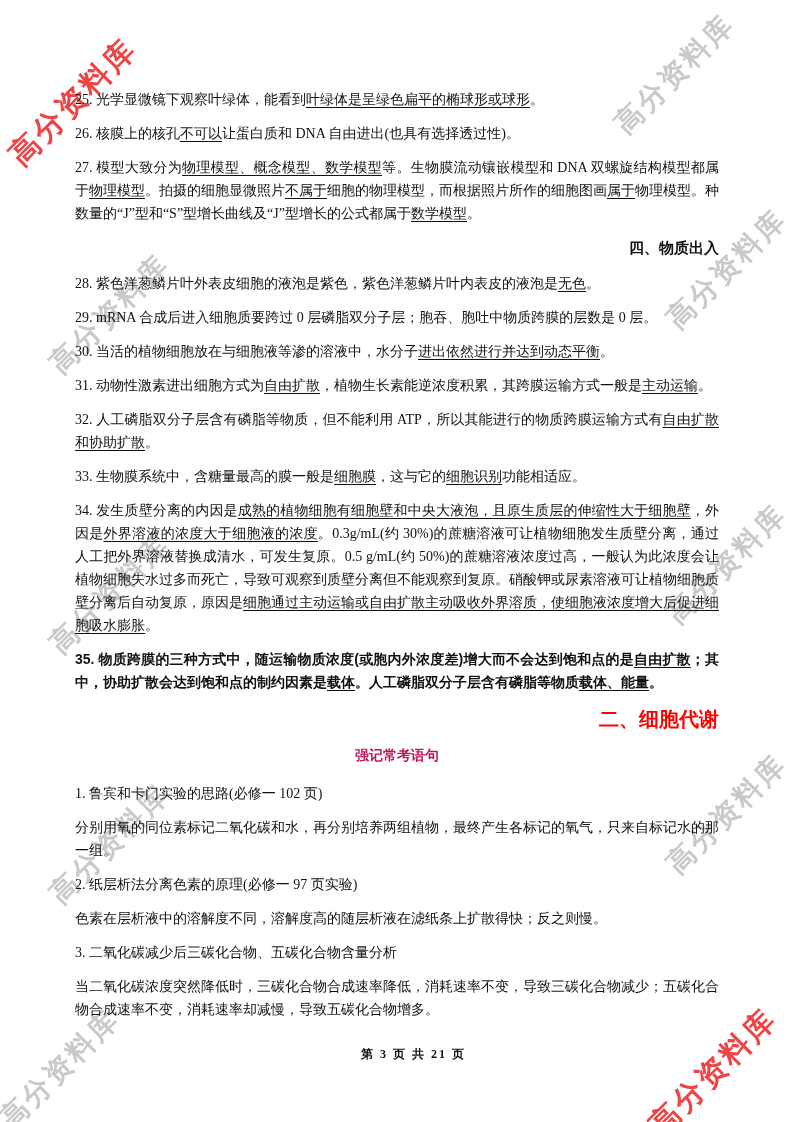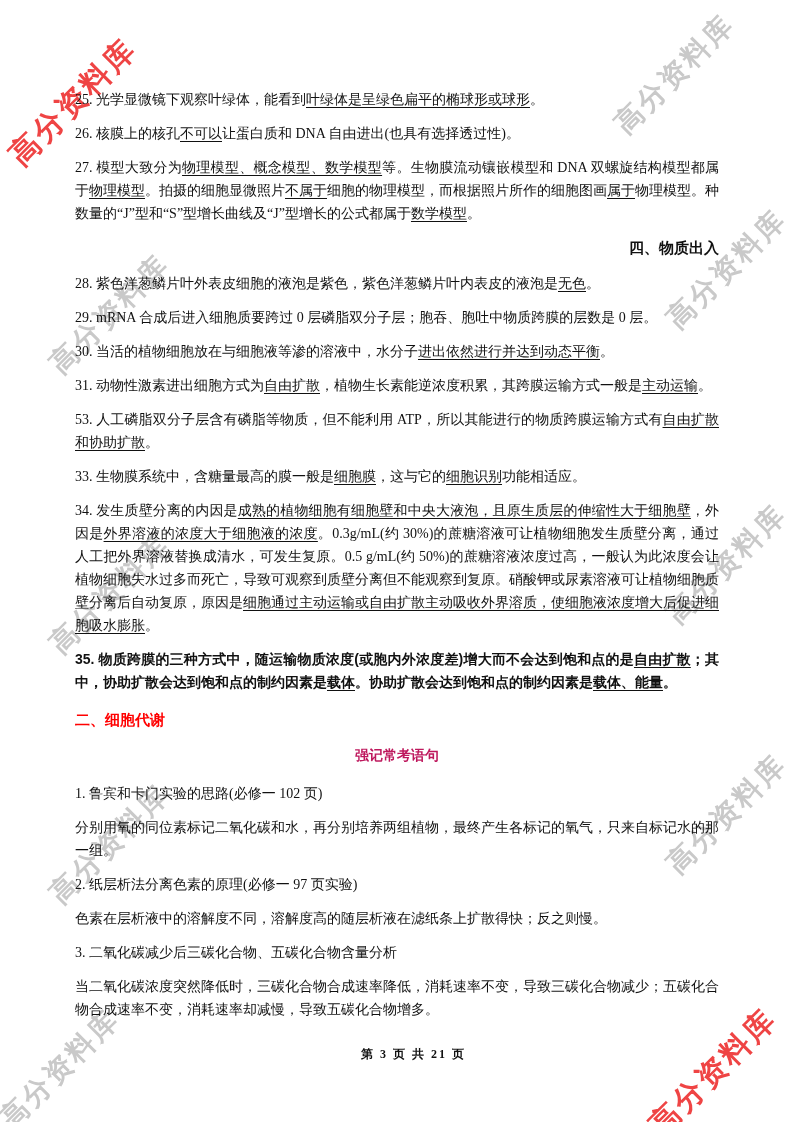--- a/index.html
+++ b/index.html
@@ -33,22 +33,22 @@
     text-align: right;
   }
   .b-bold {
     font-family: "Liberation Sans", "DejaVu Sans", sans-serif;
     font-weight: bold;
   }
   .b-title-lg {
     color: #ff0000;
     font-family: "Liberation Sans", "DejaVu Sans", sans-serif;
     font-weight: bold;
-    font-size: 15px;
-    text-align: left;
+    font-size: 20px;
+    text-align: right;
     margin: 14px 0 13px 0;
   }
   .b-title-sm {
     color: #be185d;
     font-family: "Liberation Sans", "DejaVu Sans", sans-serif;
     font-weight: bold;
     font-size: 14px;
     text-align: center;
     margin: 0 0 15px 0;
   }
@@ -100,24 +100,24 @@
 
   <main class="content">
       <p class="blk b-item"><span>25. 光学显微镜下观察叶绿体，能看到</span><span class="u">叶绿体是呈绿色扁平的椭球形或球形</span><span>。</span></p>
       <p class="blk b-item"><span>26. 核膜上的核孔</span><span class="u">不可以</span><span>让蛋白质和 DNA 自由进出(也具有选择透过性)。</span></p>
       <p class="blk b-item"><span>27. 模型大致分为</span><span class="u">物理模型、概念模型、数学模型</span><span>等。生物膜流动镶嵌模型和 DNA 双螺旋结构模型都属于</span><span class="u">物理模型</span><span>。拍摄的细胞显微照片</span><span class="u">不属于</span><span>细胞的物理模型，而根据照片所作的细胞图画</span><span class="u">属于</span><span>物理模型。种数量的“J”型和“S”型增长曲线及“J”型增长的公式都属于</span><span class="u">数学模型</span><span>。</span></p>
       <p class="blk b-heading"><span>四、物质出入</span></p>
       <p class="blk b-item"><span>28. 紫色洋葱鳞片叶外表皮细胞的液泡是紫色，紫色洋葱鳞片叶内表皮的液泡是</span><span class="u">无色</span><span>。</span></p>
       <p class="blk b-item"><span>29. mRNA 合成后进入细胞质要跨过 0 层磷脂双分子层；胞吞、胞吐中物质跨膜的层数是 0 层。</span></p>
       <p class="blk b-item"><span>30. 当活的植物细胞放在与细胞液等渗的溶液中，水分子</span><span class="u">进出依然进行并达到动态平衡</span><span>。</span></p>
       <p class="blk b-item"><span>31. 动物性激素进出细胞方式为</span><span class="u">自由扩散</span><span>，植物生长素能逆浓度积累，其跨膜运输方式一般是</span><span class="u">主动运输</span><span>。</span></p>
-      <p class="blk b-item"><span>53. 人工磷脂双分子层含有磷脂等物质，但不能利用 ATP，所以其能进行的物质跨膜运输方式有</span><span class="u">自由扩散和协助扩散</span><span>。</span></p>
+      <p class="blk b-item"><span>32. 人工磷脂双分子层含有磷脂等物质，但不能利用 ATP，所以其能进行的物质跨膜运输方式有</span><span class="u">自由扩散和协助扩散</span><span>。</span></p>
       <p class="blk b-item"><span>33. 生物膜系统中，含糖量最高的膜一般是</span><span class="u">细胞膜</span><span>，这与它的</span><span class="u">细胞识别</span><span>功能相适应。</span></p>
       <p class="blk b-item"><span>34. 发生质壁分离的内因是</span><span class="u">成熟的植物细胞有细胞壁和中央大液泡，且原生质层的伸缩性大于细胞壁</span><span>，外因是</span><span class="u">外界溶液的浓度大于细胞液的浓度</span><span>。0.3g/mL(约 30%)的蔗糖溶液可让植物细胞发生质壁分离，通过人工把外界溶液替换成清水，可发生复原。0.5 g/mL(约 50%)的蔗糖溶液浓度过高，一般认为此浓度会让植物细胞失水过多而死亡，导致可观察到质壁分离但不能观察到复原。硝酸钾或尿素溶液可让植物细胞质壁分离后自动复原，原因是</span><span class="u">细胞通过主动运输或自由扩散主动吸收外界溶质，使细胞液浓度增大后促进细胞吸水膨胀</span><span>。</span></p>
-      <p class="blk b-item b-bold"><span>35. 物质跨膜的三种方式中，随运输物质浓度(或胞内外浓度差)增大而不会达到饱和点的是</span><span class="u">自由扩散</span><span>；其中，协助扩散会达到饱和点的制约因素是</span><span class="u">载体</span><span>。协助扩散会达到饱和点的制约因素是</span><span class="u">载体、能量</span><span>。</span></p>
+      <p class="blk b-item b-bold"><span>35. 物质跨膜的三种方式中，随运输物质浓度(或胞内外浓度差)增大而不会达到饱和点的是</span><span class="u">自由扩散</span><span>；其中，协助扩散会达到饱和点的制约因素是</span><span class="u">载体</span><span>。人工磷脂双分子层含有磷脂等物质</span><span class="u">载体、能量</span><span>。</span></p>
       <p class="blk b-title-lg"><span>二、细胞代谢</span></p>
       <p class="blk b-title-sm"><span>强记常考语句</span></p>
       <p class="blk b-item"><span>1. 鲁宾和卡门实验的思路(必修一 102 页)</span></p>
       <p class="blk b-item"><span>分别用氧的同位素标记二氧化碳和水，再分别培养两组植物，最终产生各标记的氧气，只来自标记水的那一组。</span></p>
       <p class="blk b-item"><span>2. 纸层析法分离色素的原理(必修一 97 页实验)</span></p>
       <p class="blk b-item"><span>色素在层析液中的溶解度不同，溶解度高的随层析液在滤纸条上扩散得快；反之则慢。</span></p>
       <p class="blk b-item"><span>3. 二氧化碳减少后三碳化合物、五碳化合物含量分析</span></p>
       <p class="blk b-item"><span>当二氧化碳浓度突然降低时，三碳化合物合成速率降低，消耗速率不变，导致三碳化合物减少；五碳化合物合成速率不变，消耗速率却减慢，导致五碳化合物增多。</span></p>
     </main>
 

